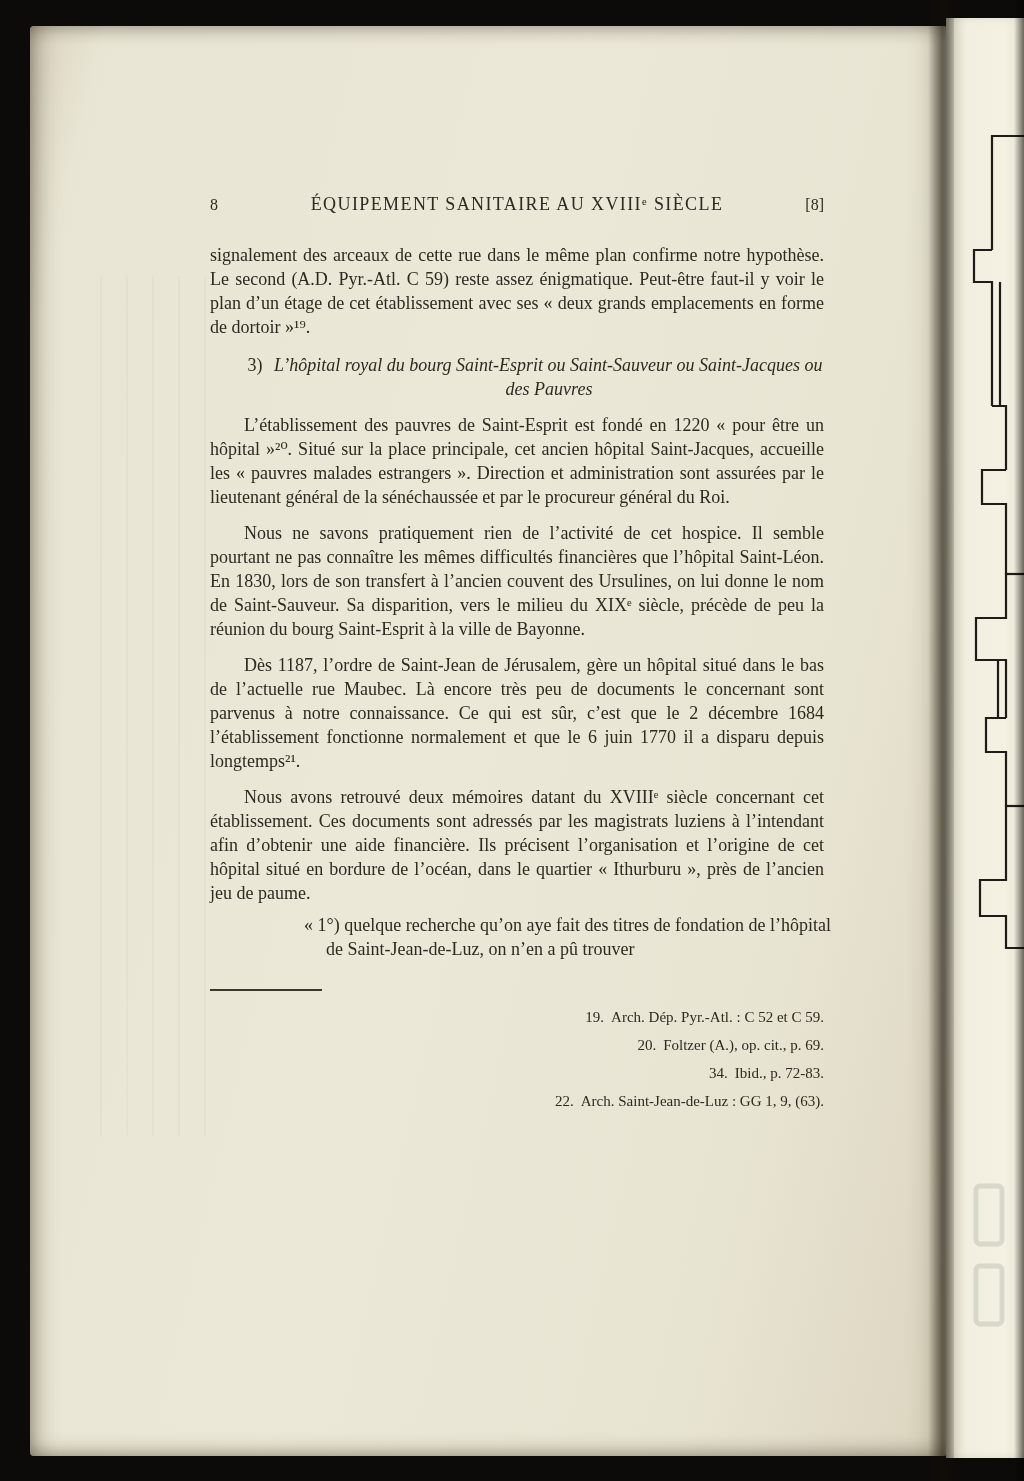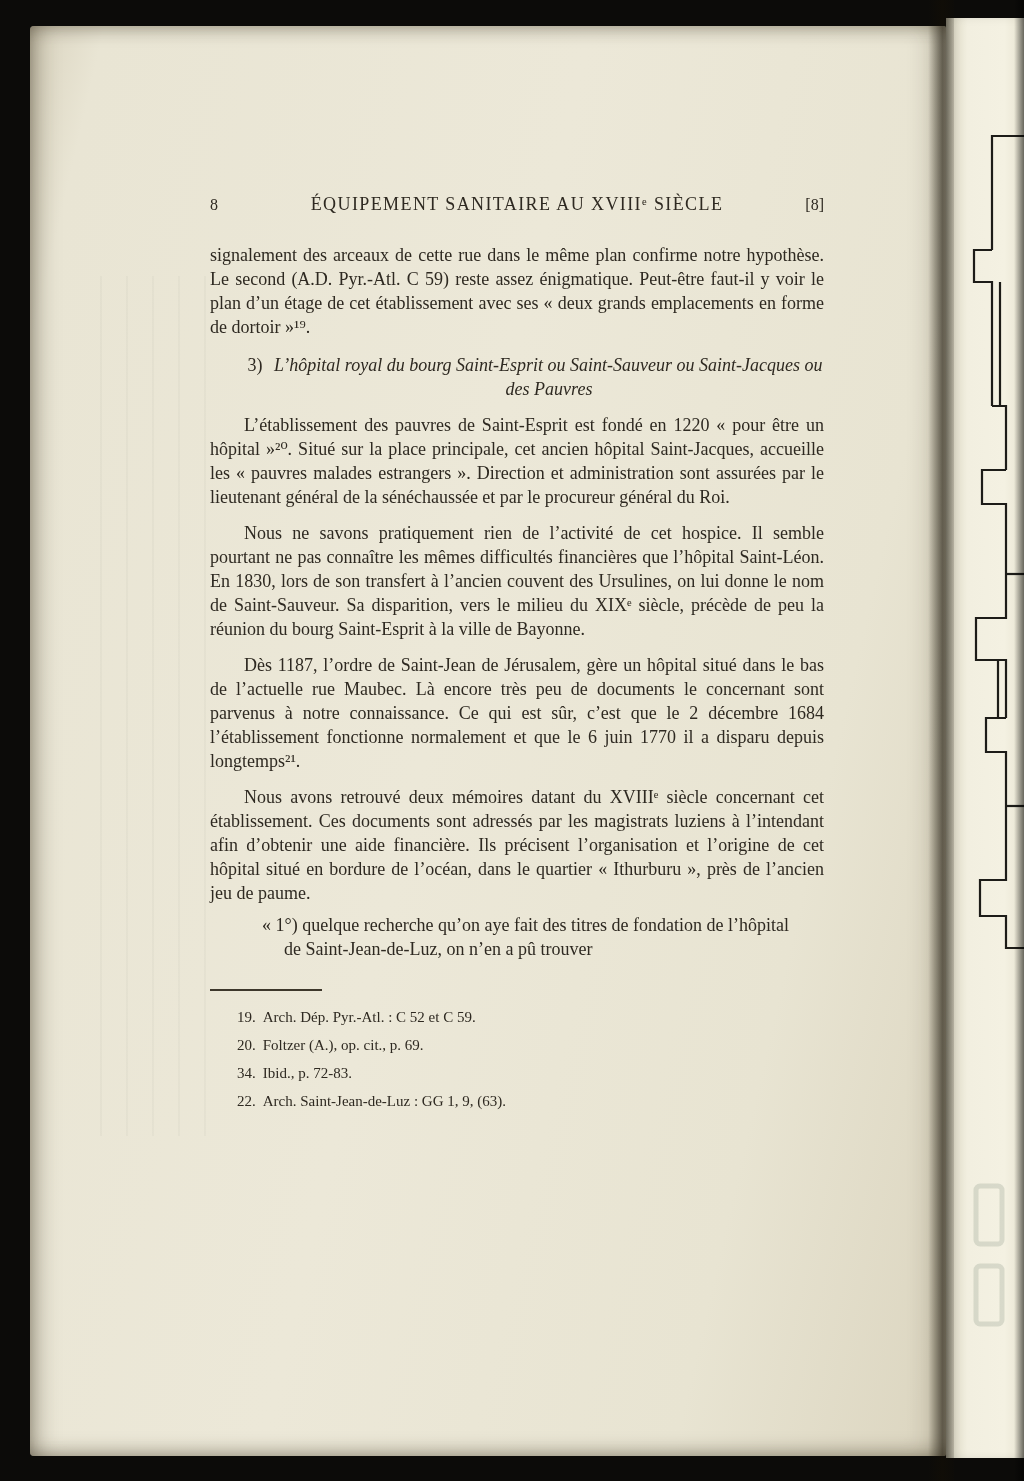--- a/index.html
+++ b/index.html
@@ -50,25 +50,25 @@
   .running-head .title{text-align:left;letter-spacing:1.4px;font-size:18px;}
   .running-head .folio{text-align:right;}
 
   .para{text-align:justify;text-indent:34px;margin:12px 0 5px;}
   .para.first{text-indent:0;}
 
   .h-item{padding-left:64px;text-indent:-28px;margin:14px 0 10px;text-align:center;}
   .h-item .hnum{font-style:normal;margin-right:7px;}
   .h-item .htxt{font-style:italic;}
 
-  .quote{margin:8px 0 0 52px;width:522px;padding-left:22px;text-indent:-22px;text-align:left;}
+  .quote{margin:8px 0 0 94px;width:522px;padding-left:22px;text-indent:-22px;text-align:left;}
 
   .footnotes{margin-top:28px;}
   .fn-rule{width:112px;border-top:2px solid #3d372b;margin:0 0 16px 0;height:0;}
-  .fn{font-size:15px;line-height:21px;margin-bottom:7px;padding-left:27px;text-align:left;}
+  .fn{font-size:15px;line-height:21px;margin-bottom:7px;padding-left:27px;text-align:right;}
   .fn .fn-num{margin-right:7px;}
 
   
   .bleed-main{
     position:absolute;left:70px;top:250px;width:110px;height:860px;
     background:repeating-linear-gradient(90deg,rgba(60,70,60,.035) 0 2px,rgba(0,0,0,0) 2px 26px);
     pointer-events:none;
   }
   .plan-svg{position:absolute;left:0;top:0;}
 </style>

